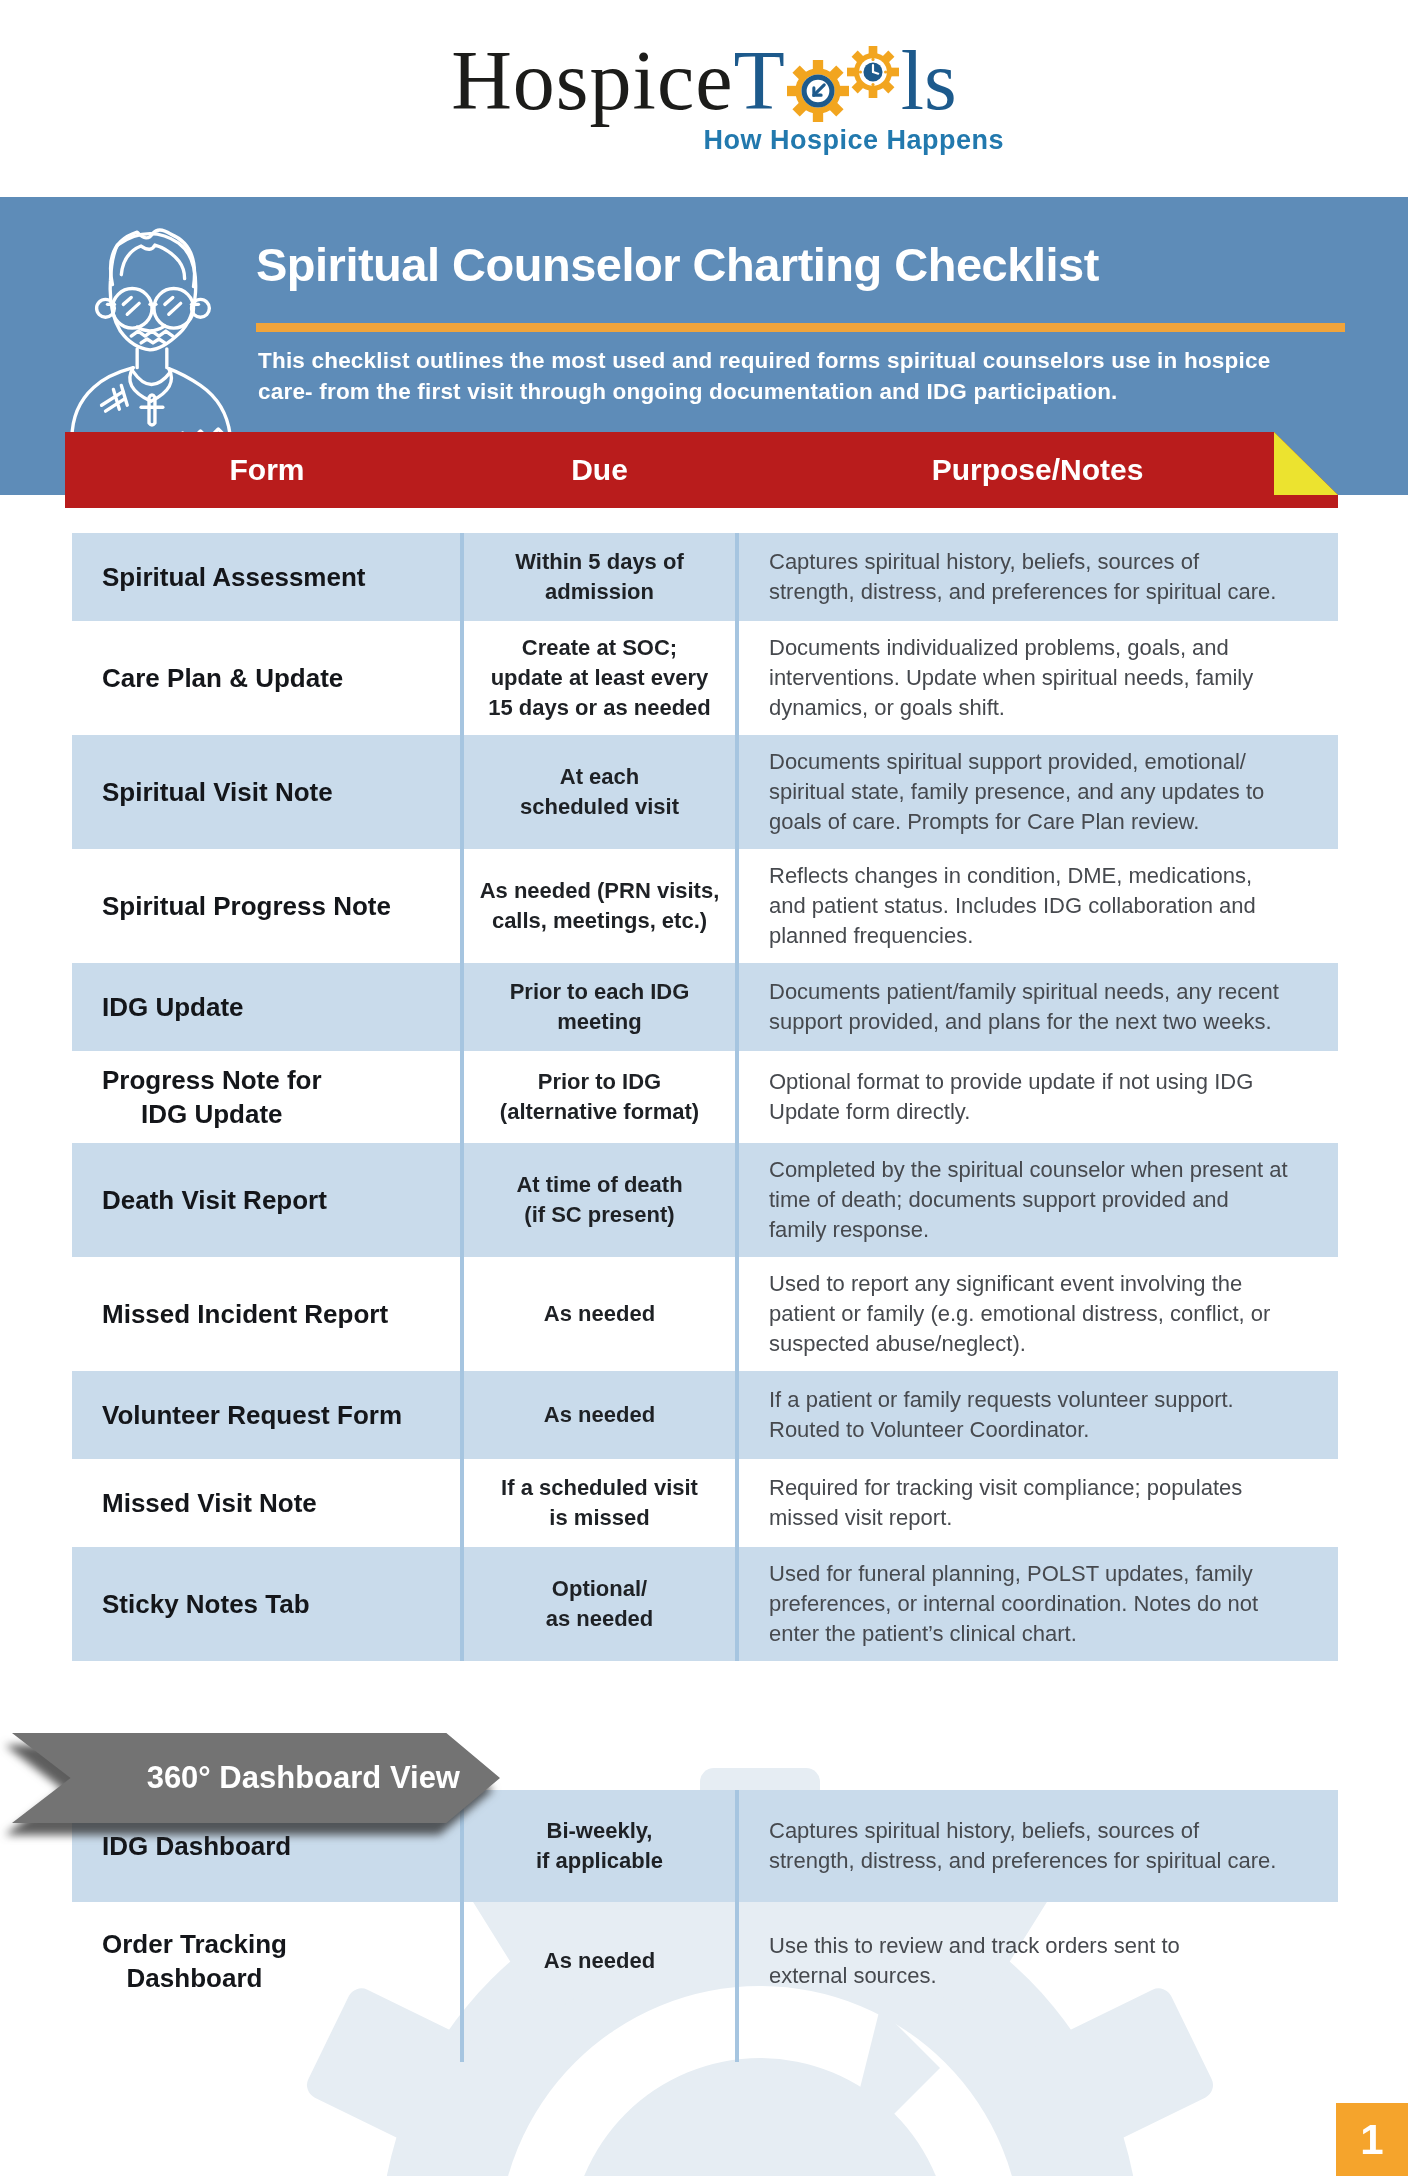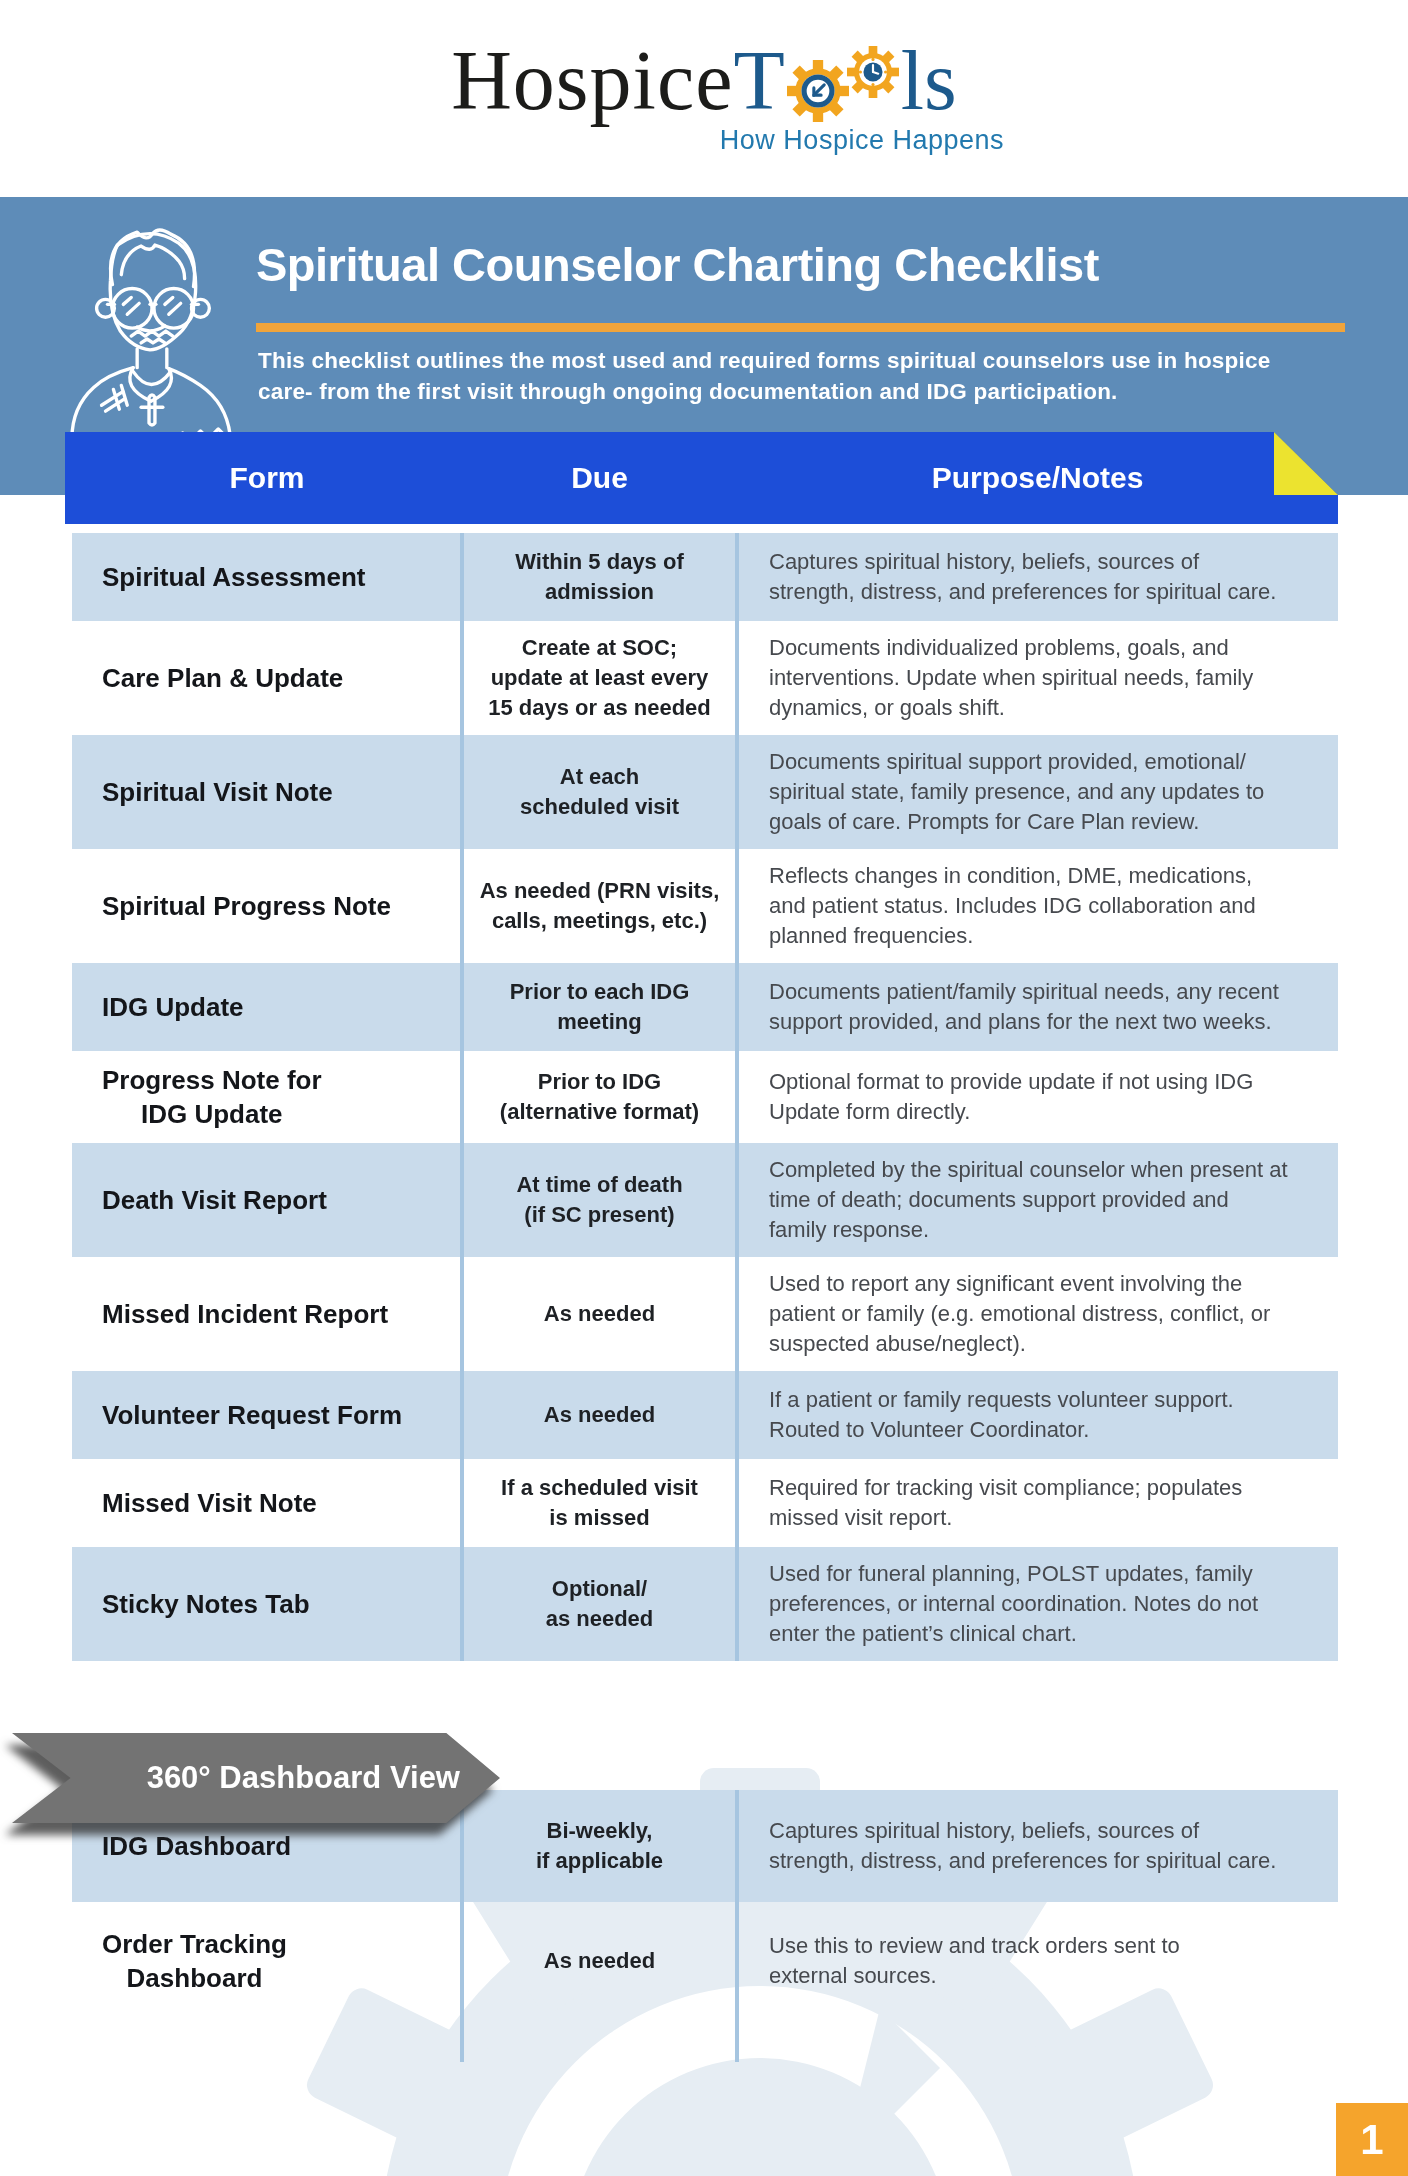--- a/index.html
+++ b/index.html
@@ -10,31 +10,31 @@
   }
   
   .logo-strip{ position:absolute; top:0; left:0; width:100%; height:195px;
     display:flex; flex-direction:column; align-items:center; justify-content:center; }
   .brand-line{ display:flex; align-items:flex-end; line-height:1; }
   .brand-hospice{ font-family:"Liberation Serif", serif; font-size:84px; color:#1c1c1a; letter-spacing:1px; }
   .brand-blue{ font-family:"Liberation Serif", serif; font-size:84px; color:#1d5a8c; }
   .gear1{ margin:0 2px -2px 2px; }
   .gear2{ margin:0 2px 22px -4px; }
   .tagline-row{ width:600px; text-align:right; margin-top:2px; }
-  .tagline{ font-size:27px; color:#2279ae; font-weight:400; letter-spacing:0.5px; }
+  .tagline{ font-size:27px; color:#2279ae; font-weight:700; letter-spacing:0.5px; }
   
   .hero{ position:absolute; top:197px; left:0; width:100%; height:298px; background:#5e8cb8; }
   .counselor{ position:absolute; left:62px; top:14px; }
   .hero-title{ position:absolute; left:256px; top:40px; color:#ffffff; font-size:47px;
     font-weight:bold; letter-spacing:-0.5px; }
   .hero-underline{ position:absolute; left:256px; top:126px; width:1089px; height:9px; background:#f0a43b; }
   .hero-desc{ position:absolute; left:258px; top:148px; width:1060px; color:#ffffff;
     font-size:22.5px; font-weight:600; line-height:31px; white-space:pre-line; letter-spacing:0.2px; }
   
-  .thead{ position:absolute; top:432px; left:65px; width:1273px; height:92px; background:#1d4ed8;
+  .thead{ position:absolute; top:432px; left:65px; width:1273px; height:76px; background:#b91c1c;
     display:flex; align-items:center; padding-left:7px; z-index:3; }
   .thead .hc{ color:#ffffff; font-weight:bold; font-size:30px; text-align:center; }
   .hc1{ width:390px; } .hc2{ width:275px; } .hc3{ flex:1; }
   .fold{ position:absolute; top:0; right:0; width:64px; height:63px; }
   
   .tbl{ position:absolute; left:72px; width:1266px; z-index:2; }
   .rows1{ top:533px; }
   .rows2{ top:1790px; }
   .vline{ position:absolute; top:0; bottom:0; width:4px; background:#a6c5e0; z-index:5; }
   .vl1{ left:388px; } .vl2{ left:663px; }

